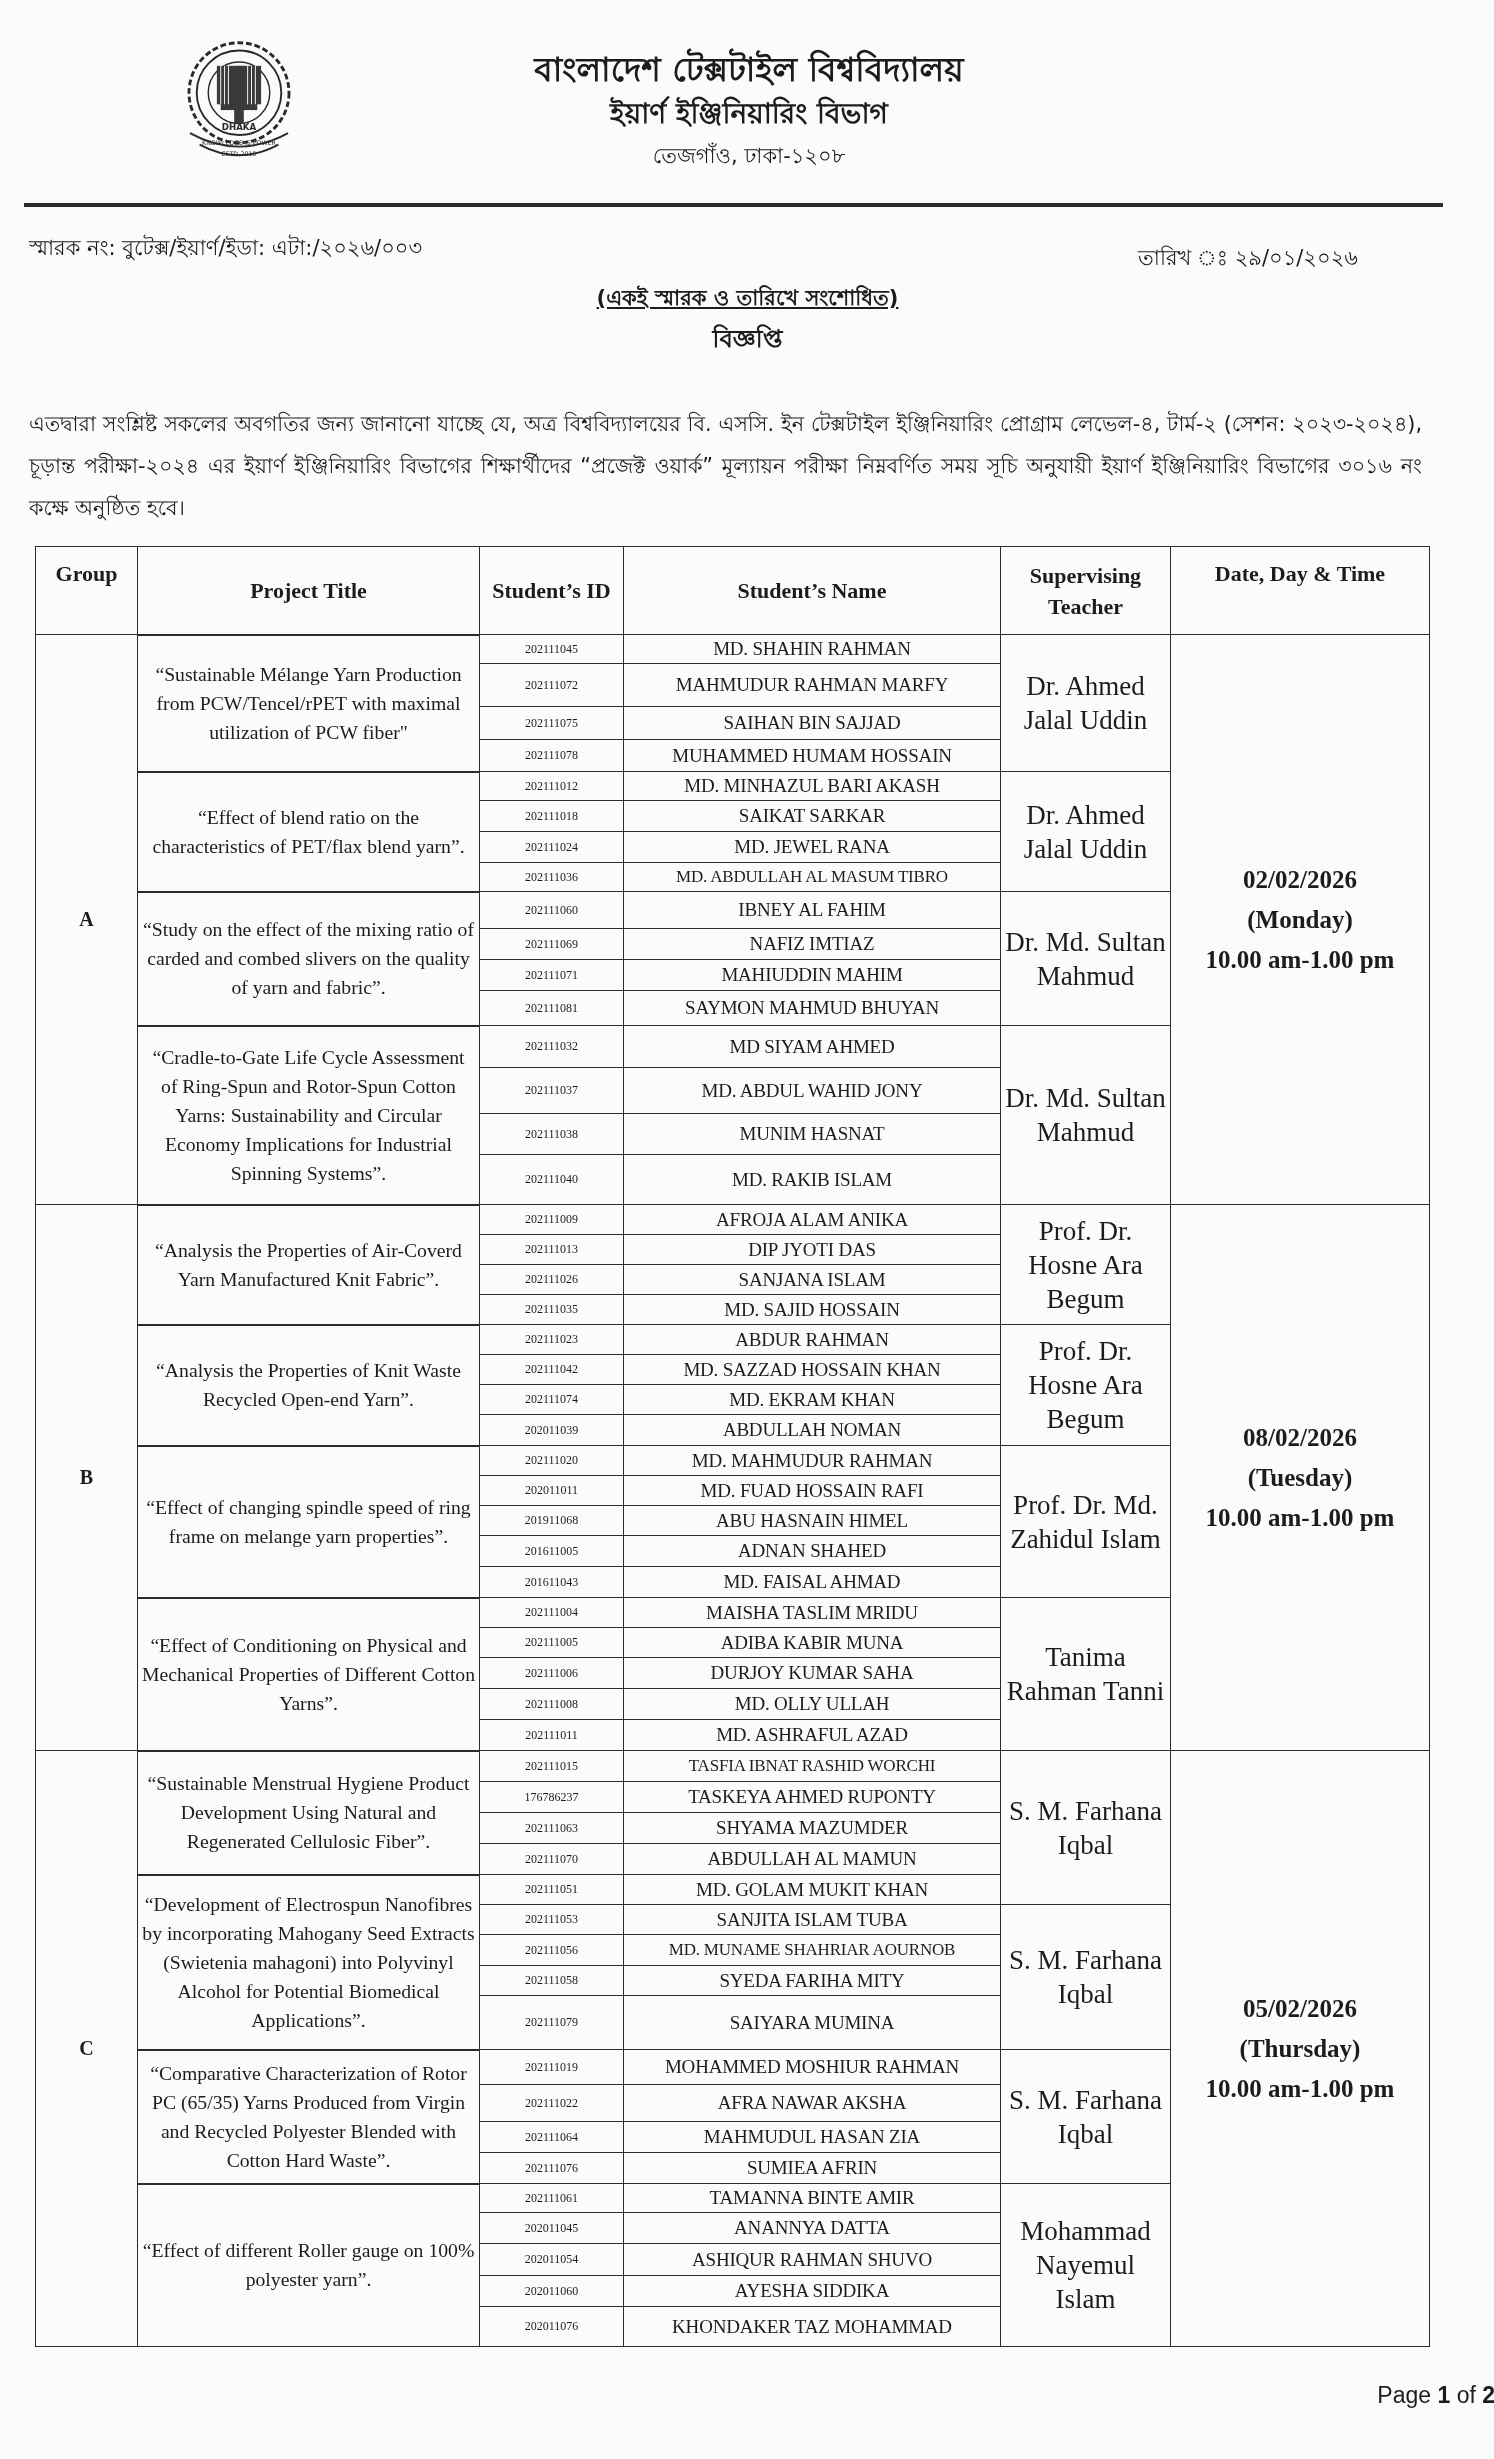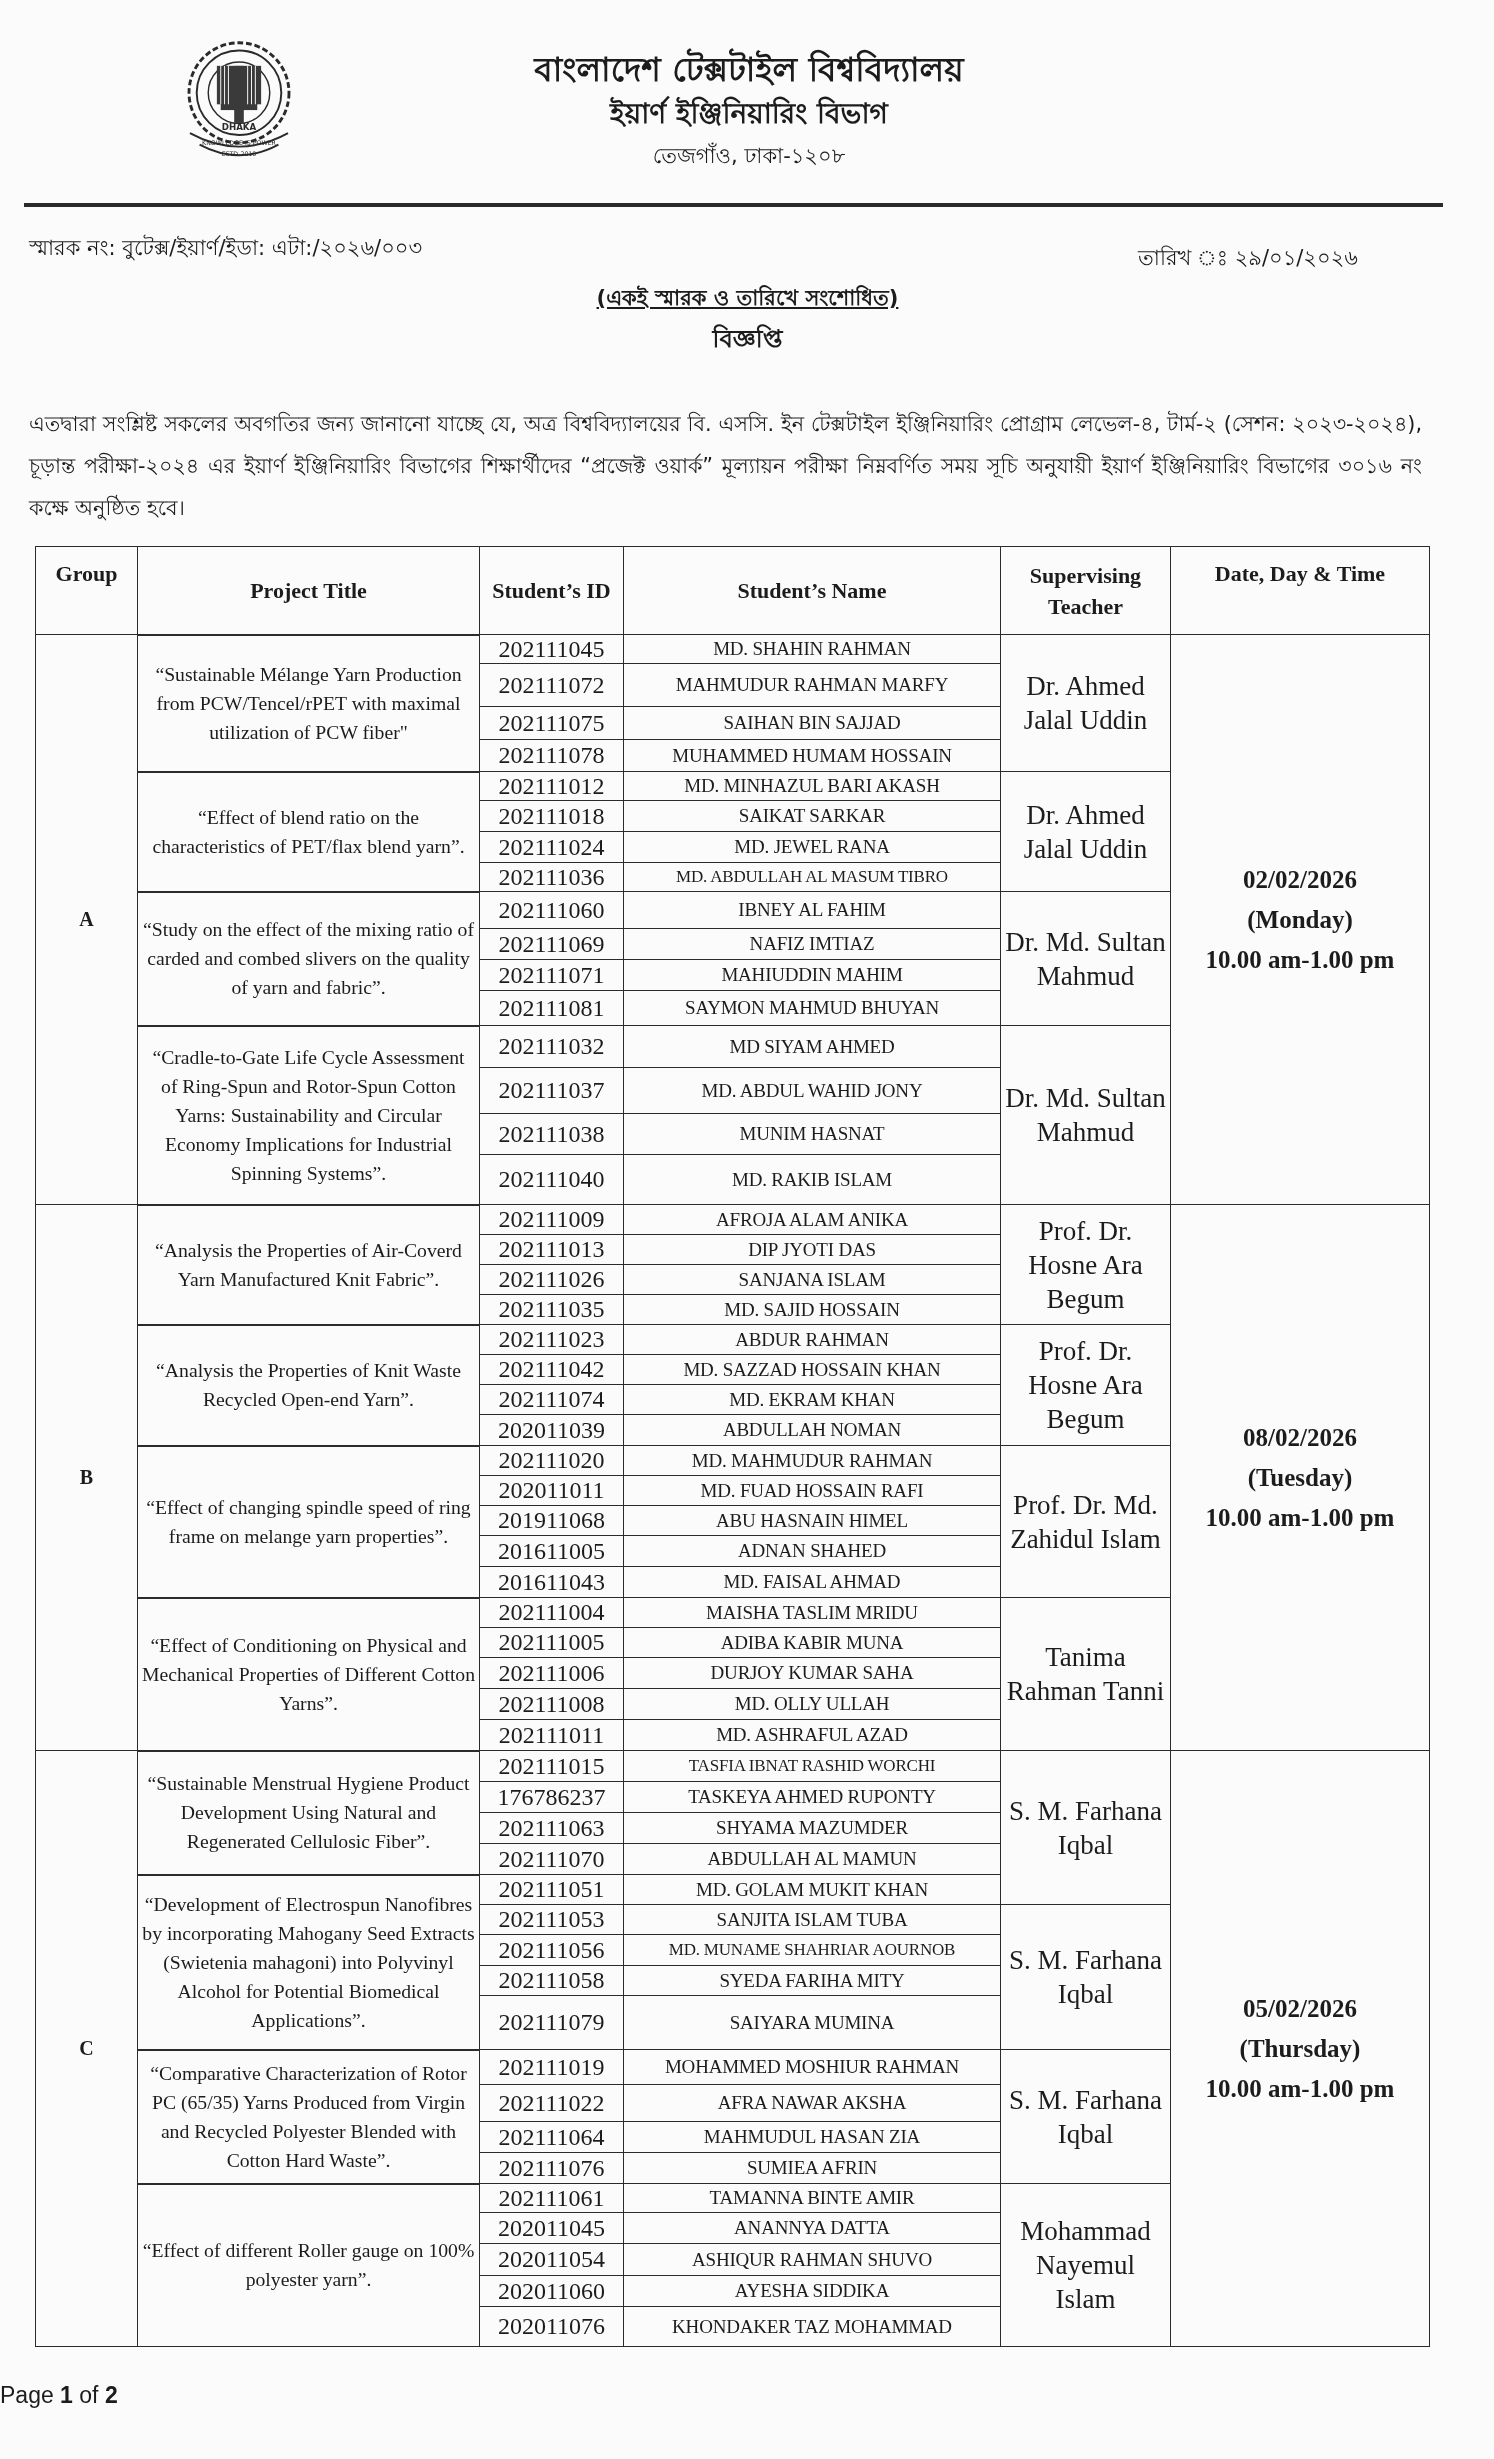--- a/index.html
+++ b/index.html
@@ -21,27 +21,27 @@
   #notice-title { position: absolute; left: 0; width: 1495px; text-align: center; top: 320px; font-size: 24px; font-weight: bold; }
 
   #body-para { position: absolute; left: 29px; width: 1393px; top: 403px; font-size: 20.7px; line-height: 42px; text-align: justify; text-align-last: left; }
 
   #schedule { position: absolute; left: 35px; top: 546px; width: 1394px; border-collapse: collapse; table-layout: fixed; }
   #schedule td, #schedule th { border: 1.9px solid #2b2b2b; padding: 0 3.8px; text-align: center; vertical-align: middle; overflow: hidden; }
   #schedule th { font-weight: bold; font-size: 22px; line-height: 31px; height: 76px; }
   #schedule th.top { vertical-align: top; padding-top: 11px; margin-top: 28px; }
   .c-group { font-weight: bold; font-size: 20px; }
   .c-title { font-size: 19.7px; line-height: 29px; }
-  .c-id { font-size: 24px; white-space: nowrap; }
+  .c-id { font-size: 12px; white-space: nowrap; }
   .c-name { font-size: 19px; white-space: nowrap; letter-spacing: -0.2px; }
   .c-sup { font-size: 27px; line-height: 34px; }
   .c-date { font-weight: bold; font-size: 25px; line-height: 40px; }
   .tight { font-size: 17px !important; }
 
-  #page-footer { position: absolute; left: 0; width: 1495px; text-align: left; top: 2382px; font-size: 23px; font-family: "Liberation Sans", "DejaVu Sans", sans-serif; }
+  #page-footer { position: absolute; left: 0; width: 1495px; text-align: right; top: 2382px; font-size: 23px; font-family: "Liberation Sans", "DejaVu Sans", sans-serif; }
   #page-footer b { font-weight: bold; }
 </style>
 </head>
 <body>
 
 <svg id="logo" viewBox="0 0 162 130">
   <g fill="none" stroke="#2a2a2a">
     <circle cx="81" cy="58" r="52" stroke-width="3" stroke-dasharray="6 3"></circle>
     <circle cx="81" cy="58" r="44" stroke-width="2"></circle>
     <circle cx="81" cy="58" r="32" stroke-width="1.5"></circle>

